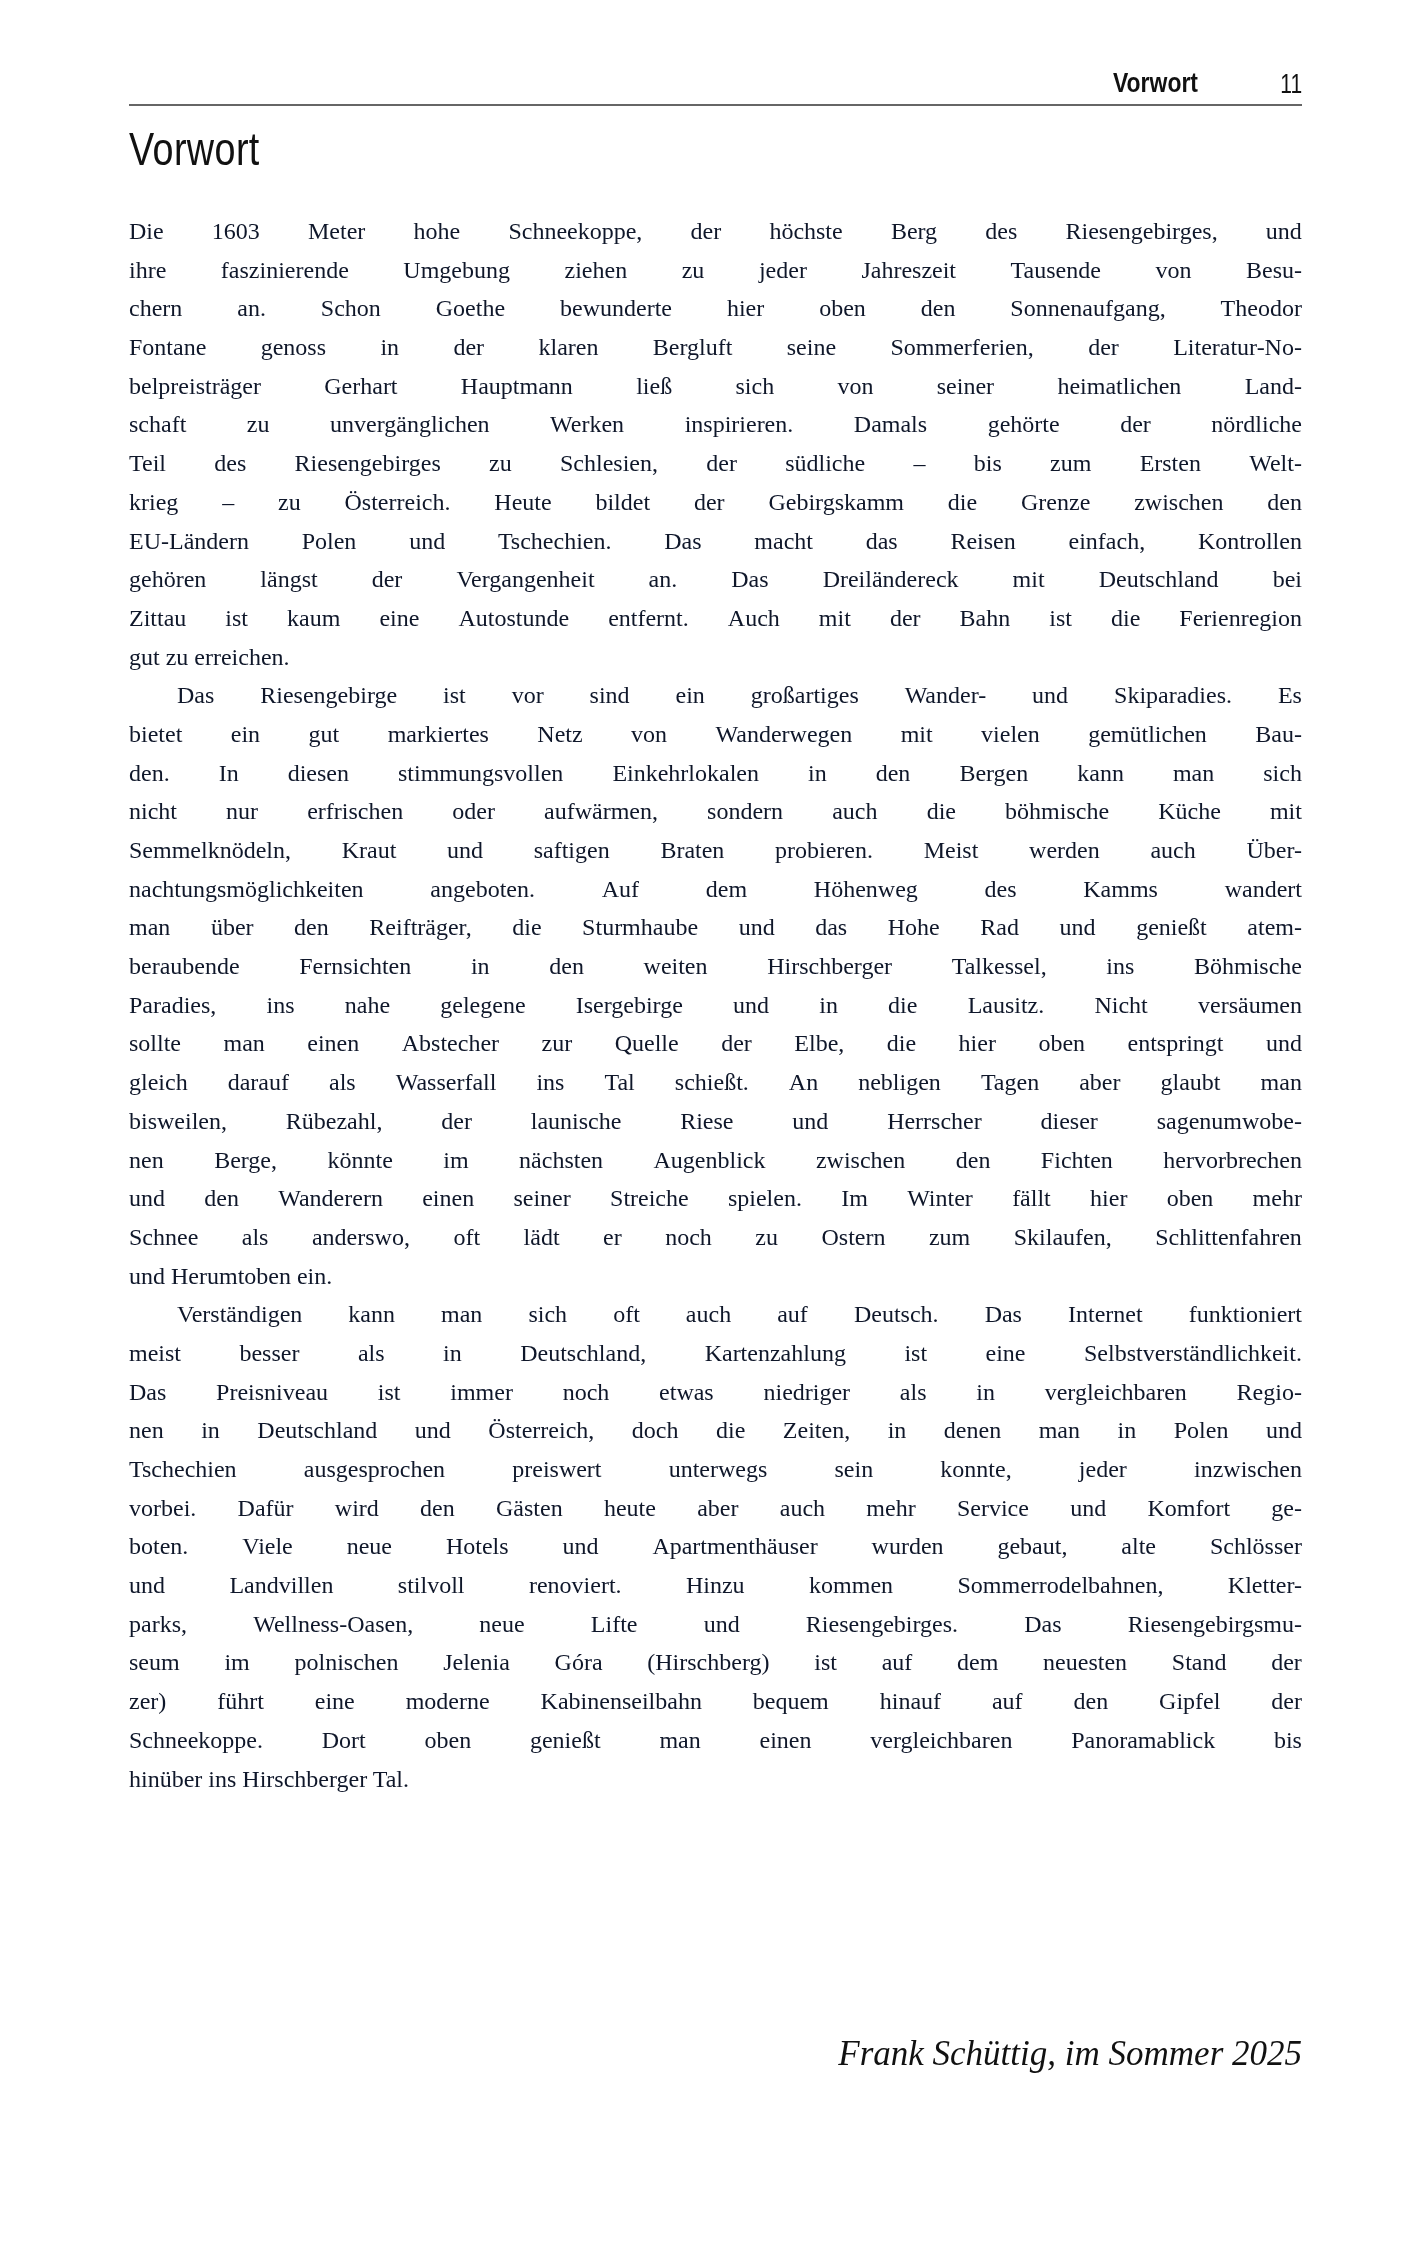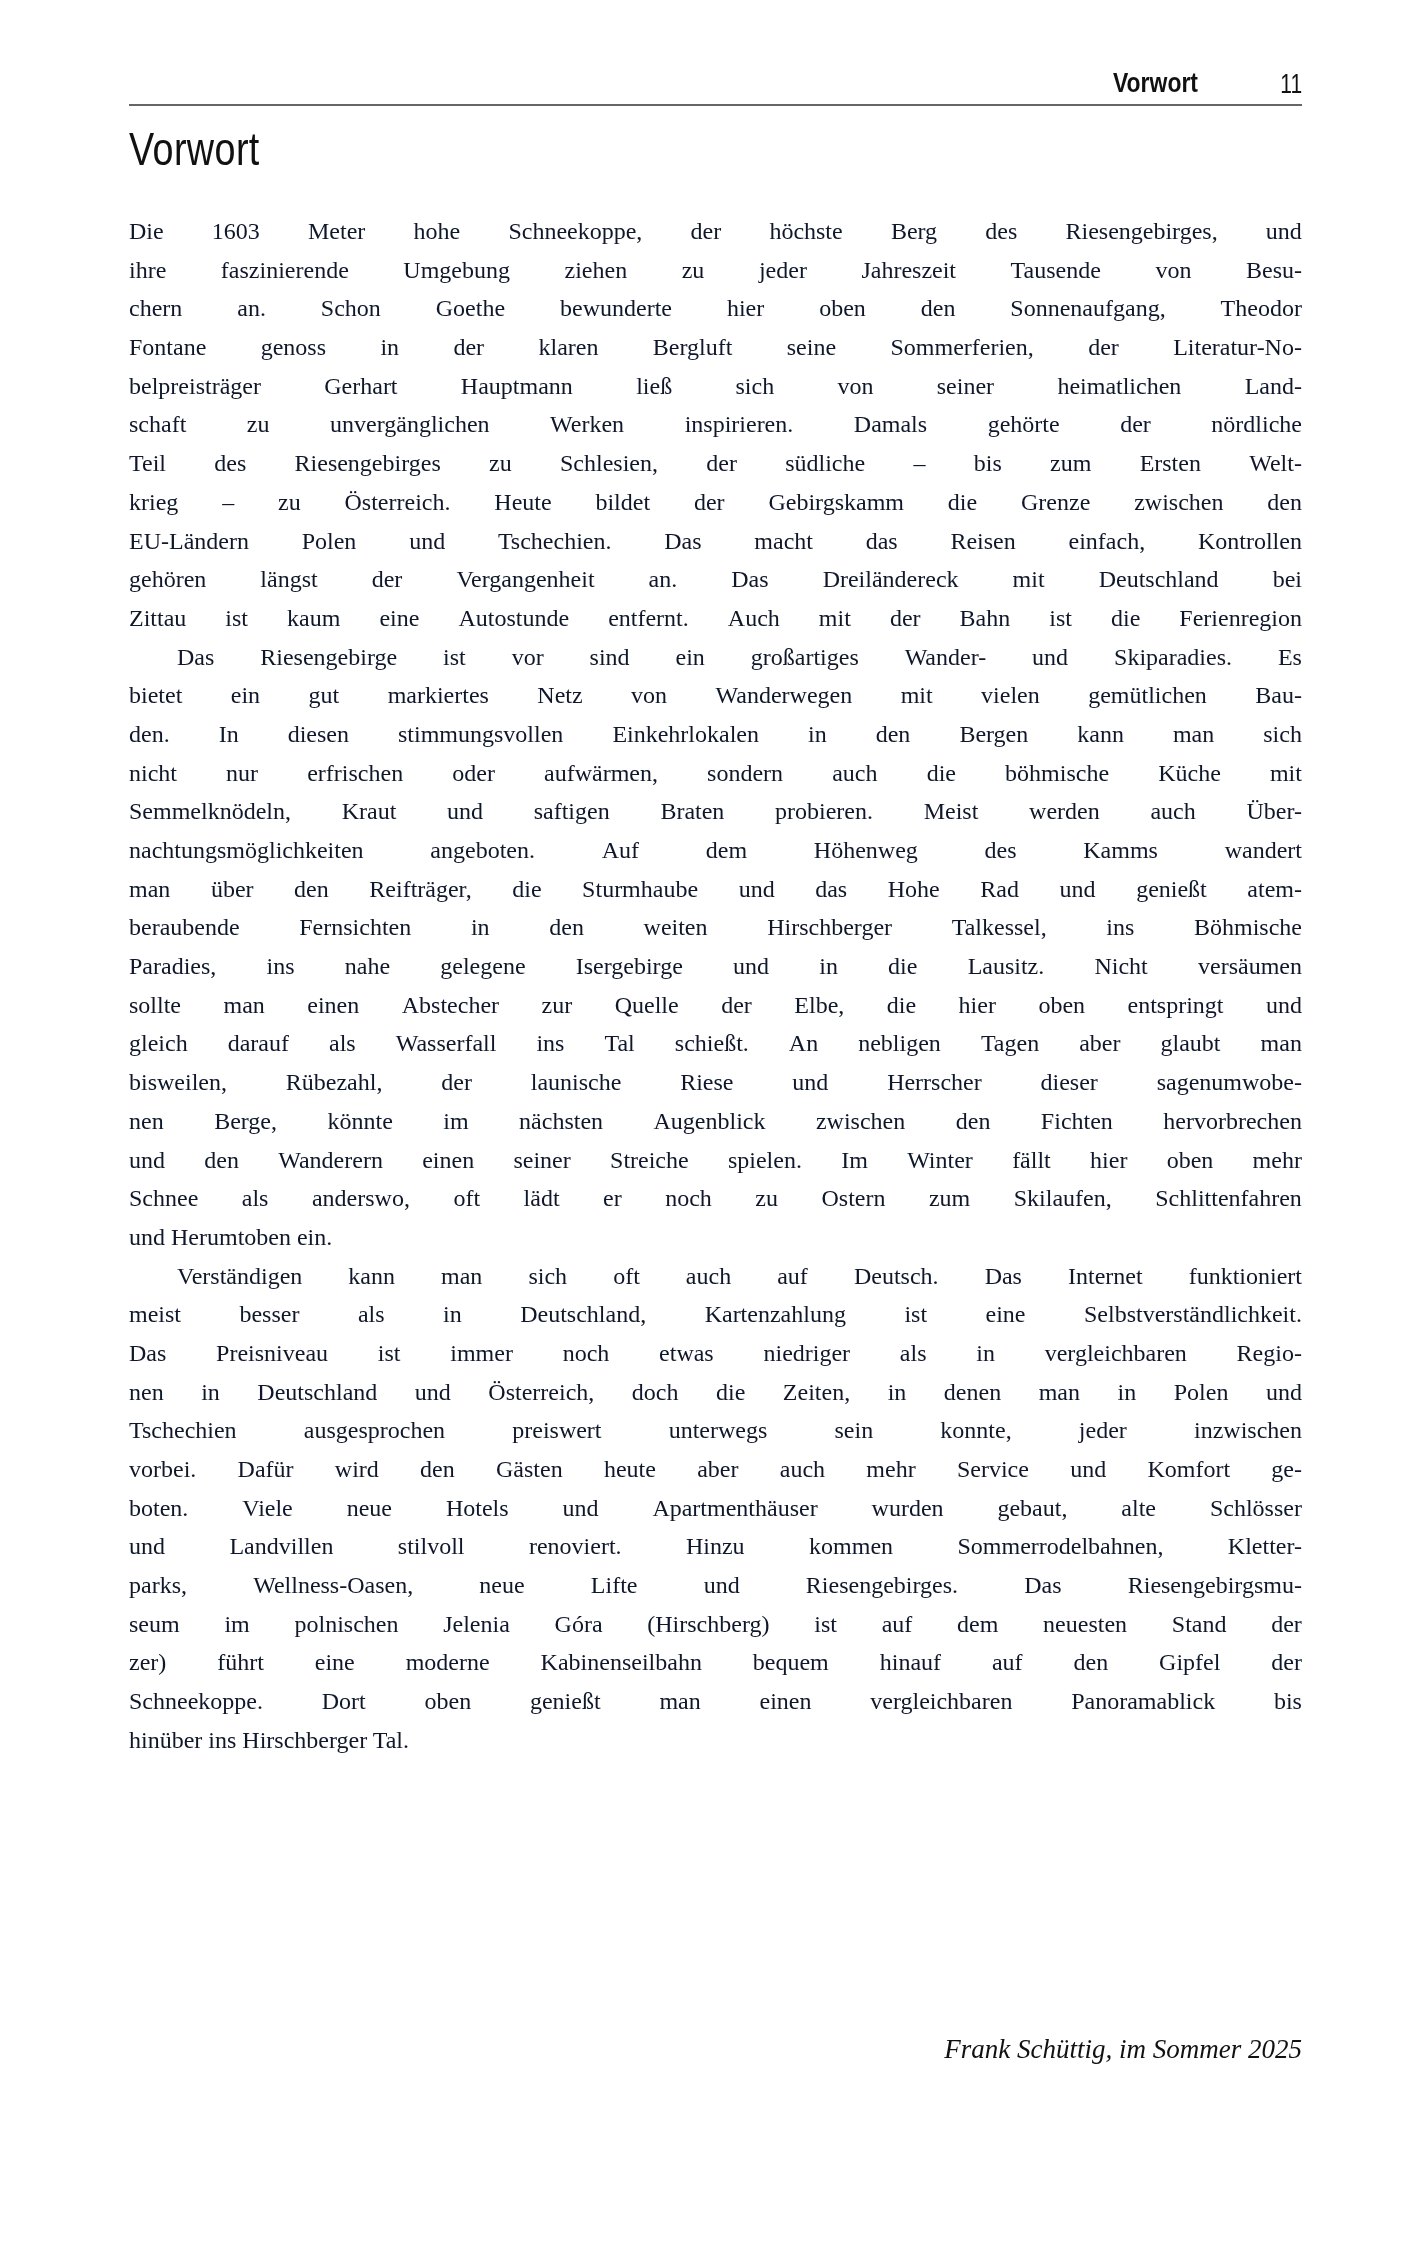--- a/index.html
+++ b/index.html
@@ -6,21 +6,21 @@
   body { width: 1417px; height: 2244px; position: relative; overflow: hidden; }
   .running-header { position: absolute; left: 129px; top: 68px; width: 1173px; height: 36px; }
   .rh-title { position: absolute; right: 104px; top: 0; font-family: "Liberation Sans", sans-serif; font-weight: bold; font-size: 27px; color: #111; transform: scaleX(0.85); transform-origin: right top; }
   .rh-page { position: absolute; right: 0; top: 0; font-family: "Liberation Sans", sans-serif; font-size: 28px; color: #111; transform: scaleX(0.75); transform-origin: right top; }
   .rule { position: absolute; left: 129px; top: 104px; width: 1173px; height: 2px; background: #666; }
   .page-title { position: absolute; left: 129px; top: 122px; font-family: "Liberation Sans", sans-serif; font-size: 46px; font-weight: normal; color: #111; margin: 0; transform: scaleX(0.82); transform-origin: left top; letter-spacing: 0.5px; }
   .body-text { position: absolute; left: 129px; top: 212px; width: 1173px; }
   .line { font-family: "Liberation Serif", serif; font-size: 24px; line-height: 38.7px; height: 38.7px; color: #0f172a; text-align: justify; text-align-last: justify; white-space: nowrap; overflow: visible; display: flex; justify-content: space-between; }
   .line.indent { padding-left: 48px; }
   .line.last { display: block; text-align-last: left; }
-  .signature { position: absolute; right: 115px; top: 2034px; font-family: "Liberation Serif", serif; font-style: italic; font-size: 27px; color: #111; }
+  .signature { position: absolute; right: 115px; top: 2034px; font-family: "Liberation Serif", serif; font-style: italic; font-size: 35px; color: #111; }
 </style>
 </head>
 <body>
 
 <div class="running-header">
   <span class="rh-title">Vorwort</span>
   <span class="rh-page">11</span>
 </div>
 <div class="rule"></div>
 
@@ -159,20 +159,21 @@
         <span>Autostunde</span>
         <span>entfernt.</span>
         <span>Auch</span>
         <span>mit</span>
         <span>der</span>
         <span>Bahn</span>
         <span>ist</span>
         <span>die</span>
         <span>Ferienregion</span>
       </div>
+      <div class="line last">gut zu erreichen.</div>
     </div>
     <div>
       <div class="line indent">
         <span>Das</span>
         <span>Riesengebirge</span>
         <span>ist</span>
         <span>vor</span>
         <span>sind</span>
         <span>ein</span>
         <span>großartiges</span>

